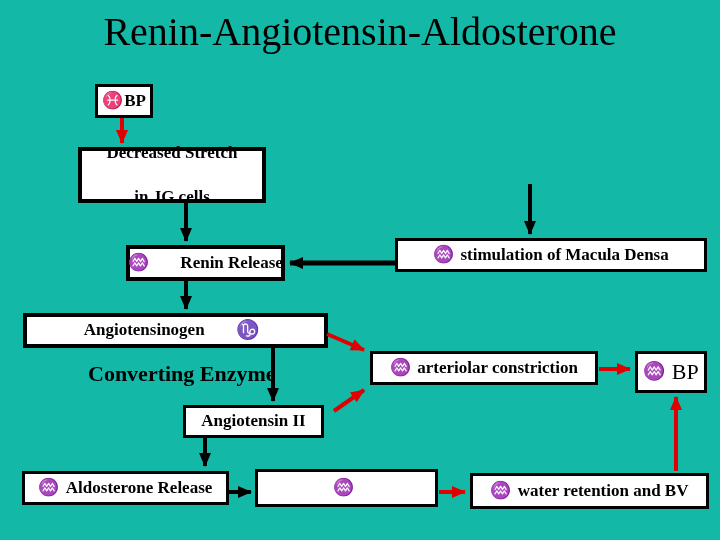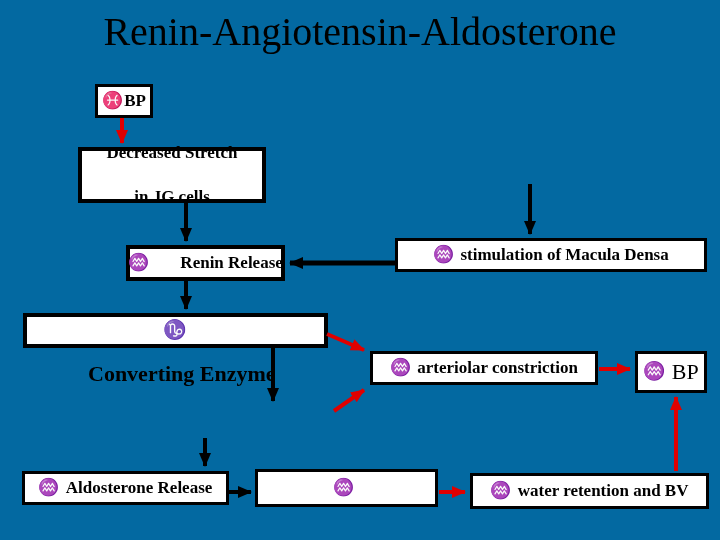--- a/index.html
+++ b/index.html
@@ -1,17 +1,17 @@
 <!DOCTYPE html>
 <html><head>
 <meta charset="utf-8">
 <style>
   html,body{margin:0;padding:0;background:#fff;}
   .stage{
-    position:relative;width:720px;height:540px;background:#0369a1;overflow:hidden;
+    position:relative;width:720px;height:540px;background:#14b8a6;overflow:hidden;
     font-family:"Liberation Serif","DejaVu Serif",serif;color:#000;
   }
   .title{
     position:absolute;top:8px;left:0;width:720px;margin:0;
     font-size:40px;font-weight:400;text-align:center;letter-spacing:0;
   }
   .box{
     position:absolute;box-sizing:border-box;border:3px solid #000;background:#fff;
     display:flex;align-items:center;justify-content:center;
     font-weight:bold;font-size:17px;line-height:1.1;white-space:nowrap;
@@ -61,35 +61,39 @@
     <span class="icon">♒</span>
       <span>Renin Release</span>
   </div>
 
   <div class="box" id="macula">
     <span class="icon">♒</span>
       <span>stimulation of Macula Densa</span>
   </div>
 
   <div class="box thick" id="angio1">
+    <span>Angiotensinogen</span>
     <span class="icon">♑</span>
   </div>
 
   <div id="converting">Converting Enzyme</div>
 
   <div class="box" id="arteriolar">
     <span class="icon">♒</span>
       <span>arteriolar constriction</span>
   </div>
 
   <div class="box" id="bp-high">
     <span class="icon">♒</span>
       <span>BP</span>
   </div>
 
+  <div class="box" id="angio2">
+    <span>Angiotensin II</span>
+  </div>
 
   <div class="box" id="aldosterone">
     <span class="icon">♒</span>
       <span>Aldosterone Release</span>
   </div>
 
   <div class="box" id="na">
     <span class="icon">♒</span>
   </div>
 

